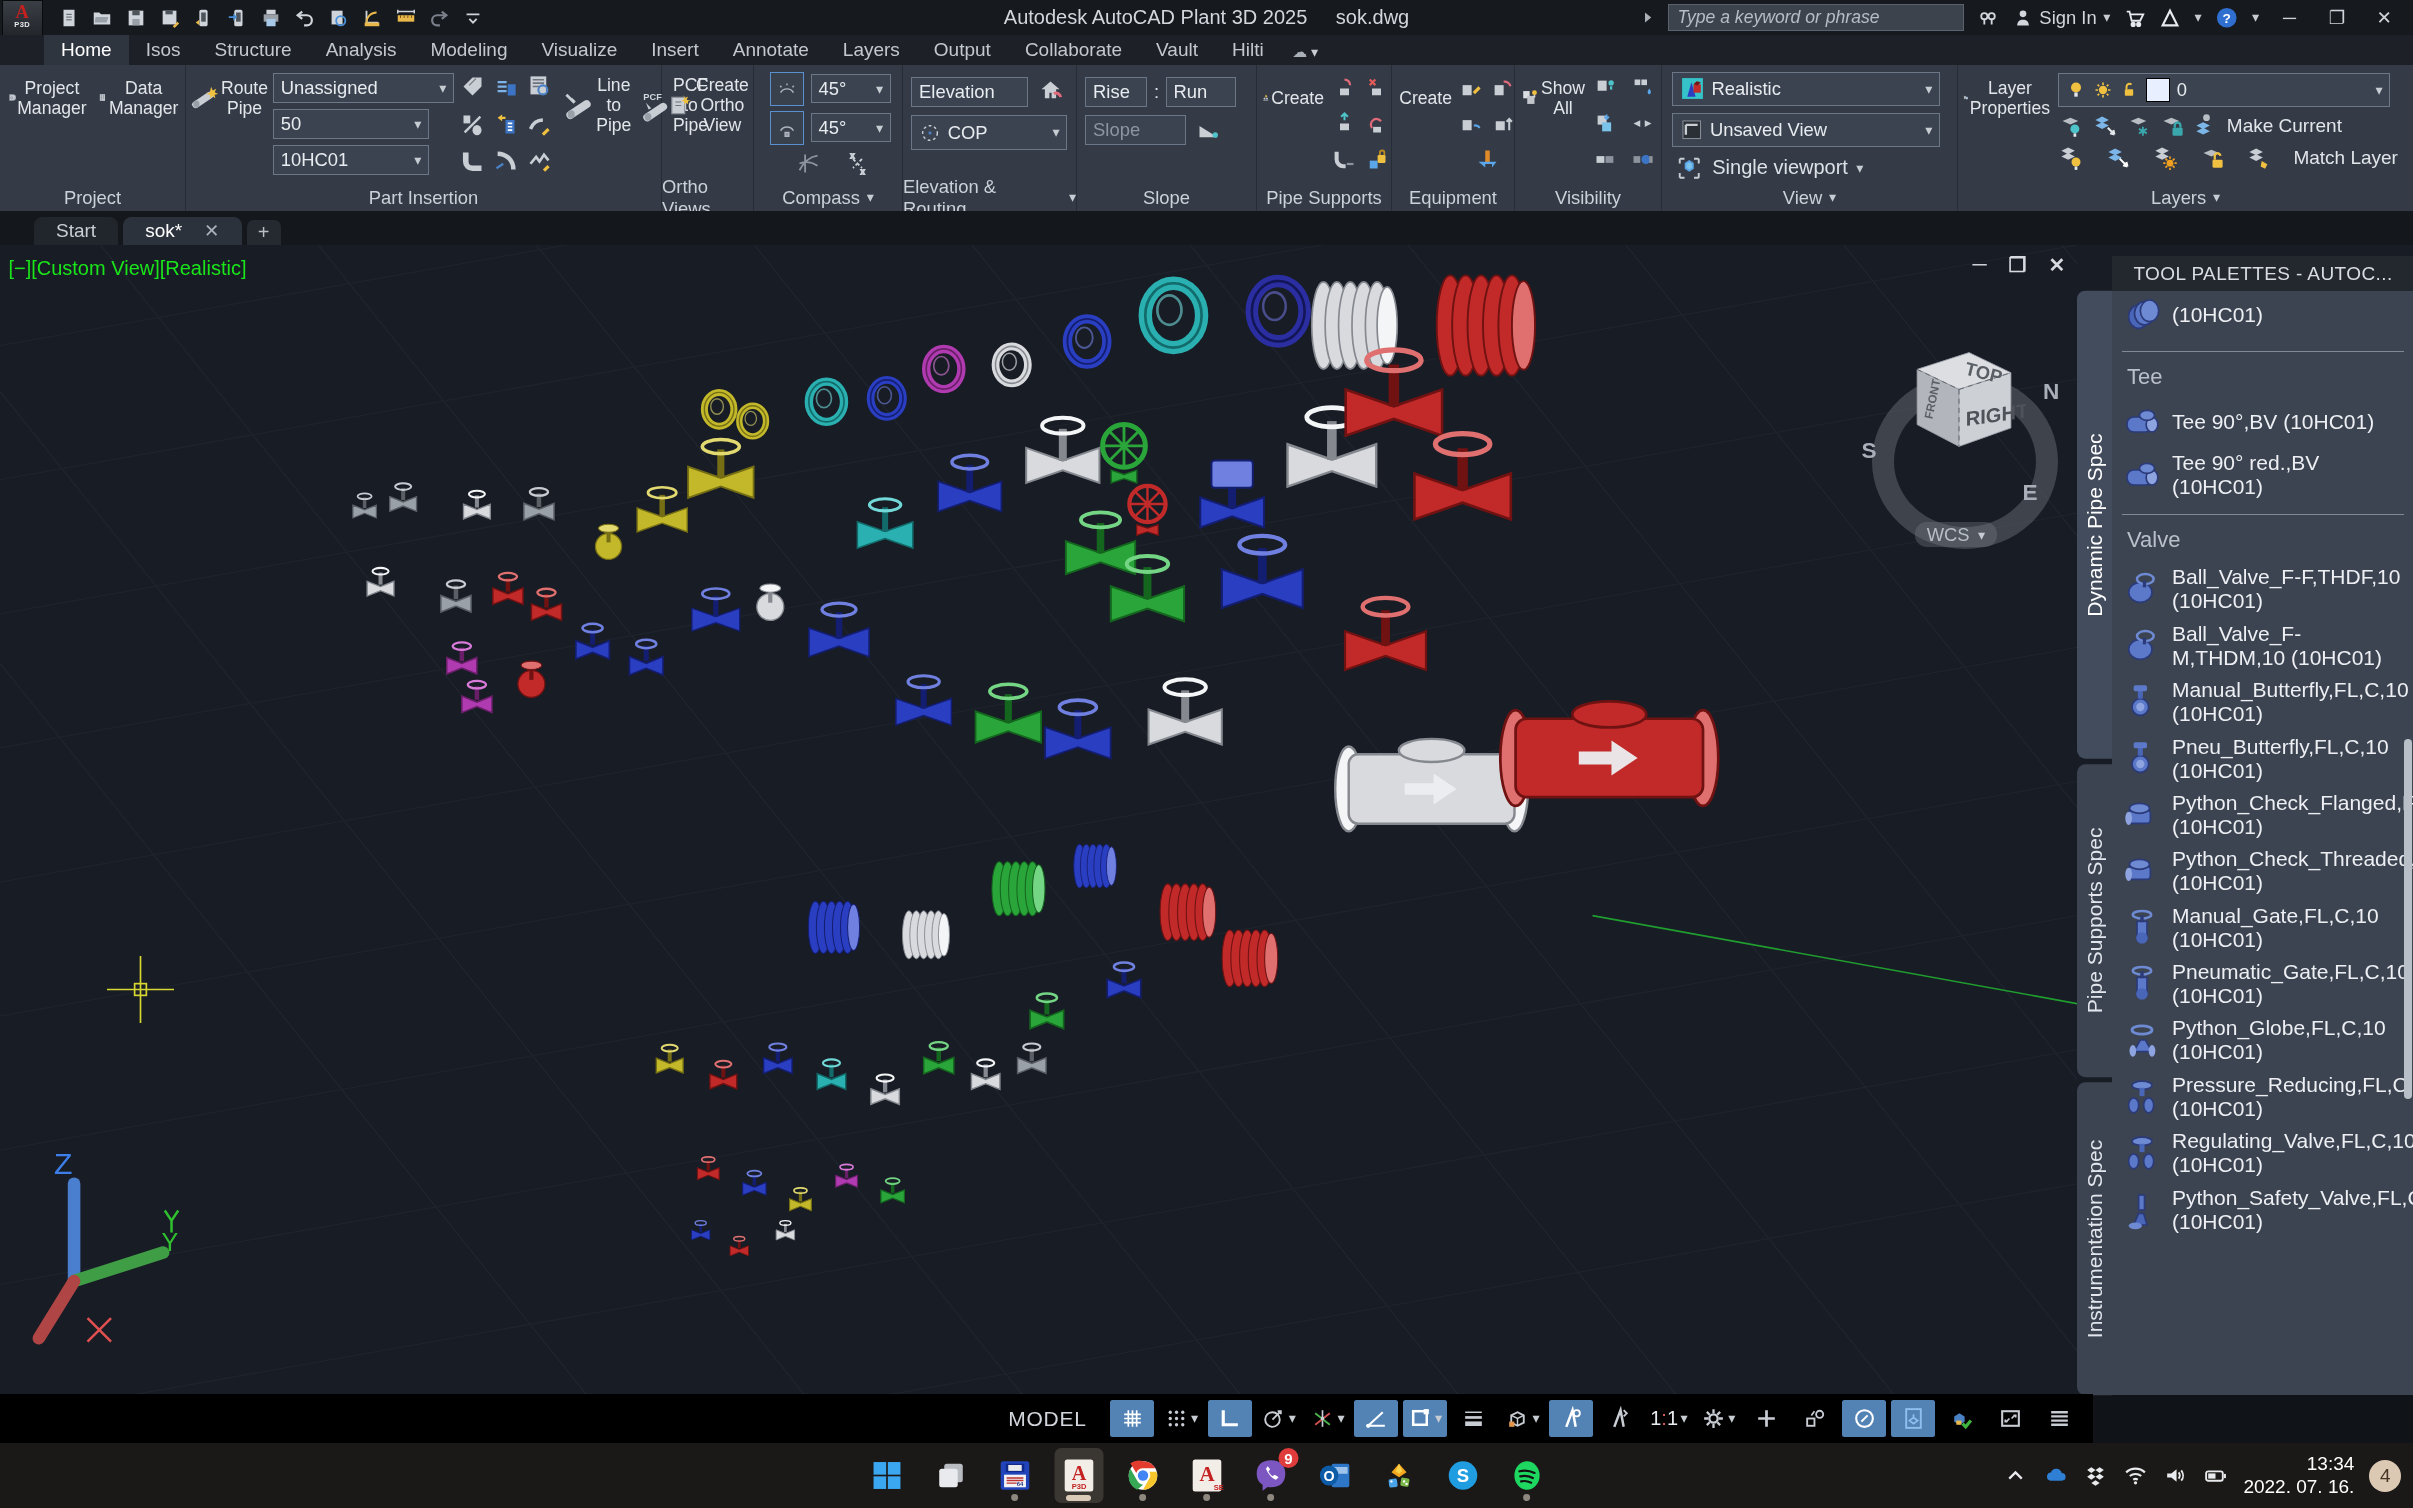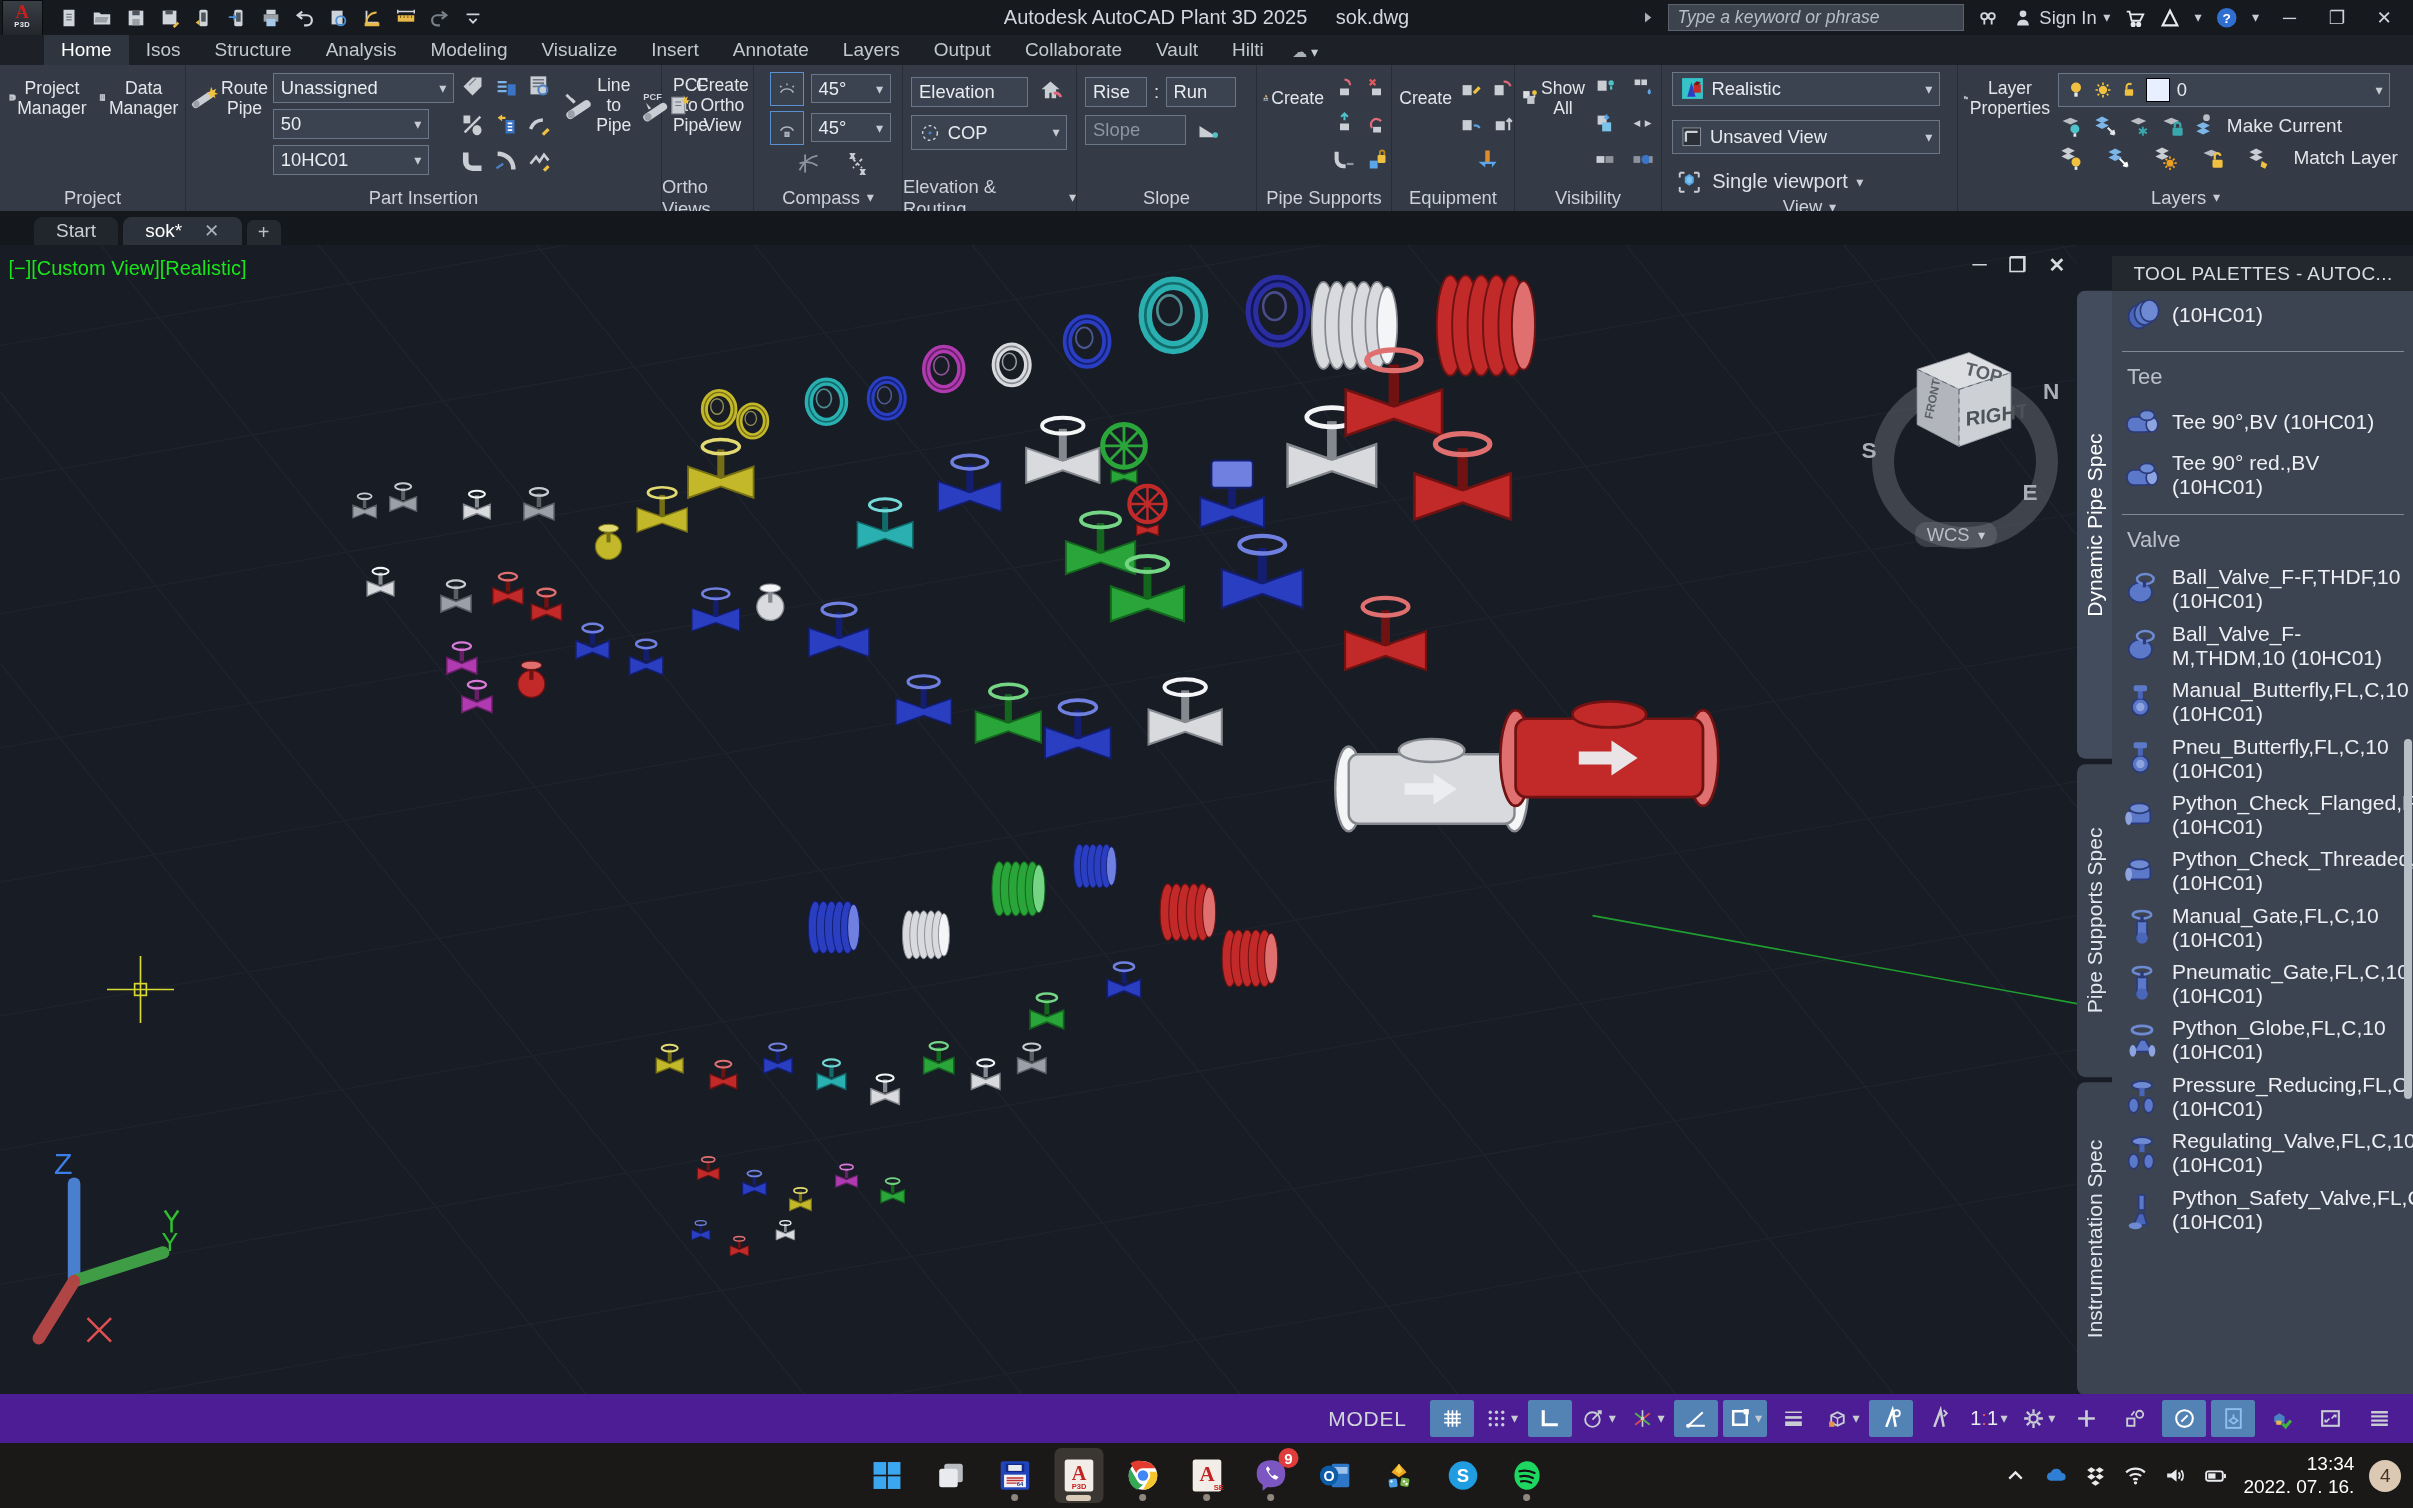--- a/index.html
+++ b/index.html
@@ -59,21 +59,21 @@
   
   #viewcube{position:absolute;left:1865px;top:94px;width:201px;height:210px;z-index:4;}
   #vc-ring{position:absolute;left:6.7px;top:35px;width:142px;height:131px;border:22px solid rgba(116,122,132,.42);border-radius:50%;}
   .vc-letter{position:absolute;color:#a9afb8;font-size:22.6px;font-weight:bold;}
   #wcs{position:absolute;left:50px;top:183px;background:rgba(120,126,136,.35);border-radius:11.7px;color:#b9bfc7;
        font-size:18.4px;padding:1.7px 11.7px;display:flex;gap:8.4px;align-items:center;}
   
   #ucs{position:absolute;left:22px;top:895px;z-index:3}
   #crosshair{position:absolute;left:107px;top:711px;z-index:3}
   
-  #statusbar{position:absolute;left:0;top:1394px;width:2413px;height:49px;background:#4c1d95;
+  #statusbar{position:absolute;left:0;top:1394px;width:2093px;height:49px;background:#000000;
              display:flex;align-items:center;justify-content:flex-end;gap:5px;padding-right:11.7px;box-sizing:border-box;text-align:center;}
   #sb-model{font-size:21px;color:#d2d6dc;letter-spacing:0.8px;margin-right:18.4px;}
   .sbi{height:37px;min-width:37px;display:flex;align-items:center;justify-content:center;gap:2.5px;color:#c8ccd3;border-radius:2.5px;padding:0 3.4px;}
   .sbi.active{background:#5383b5;color:#fff;}
   .sbi .ic{width:25px;height:25px}
   .sb-label{font-size:20px;color:#e8ebef}
   .sb-label .colon{color:#e05a5a}
   
   #taskbar{position:absolute;left:0;top:1443px;width:2413px;height:65px;background:#1b1917;}
   #tbcenter{position:absolute;left:50%;top:0;transform:translateX(-50%);height:65px;display:flex;align-items:center;gap:15px;}
@@ -691,21 +691,21 @@
                 <circle cx="15" cy="12" r="4" fill="#3b74c4"></circle>
                 <rect x="18" y="9" width="3" height="6" fill="#8d939c"></rect>
               </svg>
             </span>
         </div>
       </div>
       <div class="ptitle">Visibility</div>
     </div>
 
     <div class="panel" style="width:296px">
-      <div class="pbody" style="flex-direction:column;gap:14px;align-items:flex-start;padding-left:10px">
+      <div class="pbody" style="flex-direction:column;gap:7px;align-items:flex-start;padding-left:10px">
         <div class="combo" style="width:268px;height:34px">
           <span class="ic" style="width:25px;height:25px">
               <svg viewBox="0 0 24 24">
                 <rect x="2" y="2" width="20" height="20" fill="#35c3c9"></rect>
                 <path d="M7 20l4-14 4 14z" fill="#2a3ec2"></path>
                 <path d="M13 8h7v8h-7z" fill="#c22a2a"></path>
                 <path d="M13 8l3-3 4 1-3 3z" fill="#7a1515"></path>
               </svg>
             </span>
           <span>Realistic</span>

